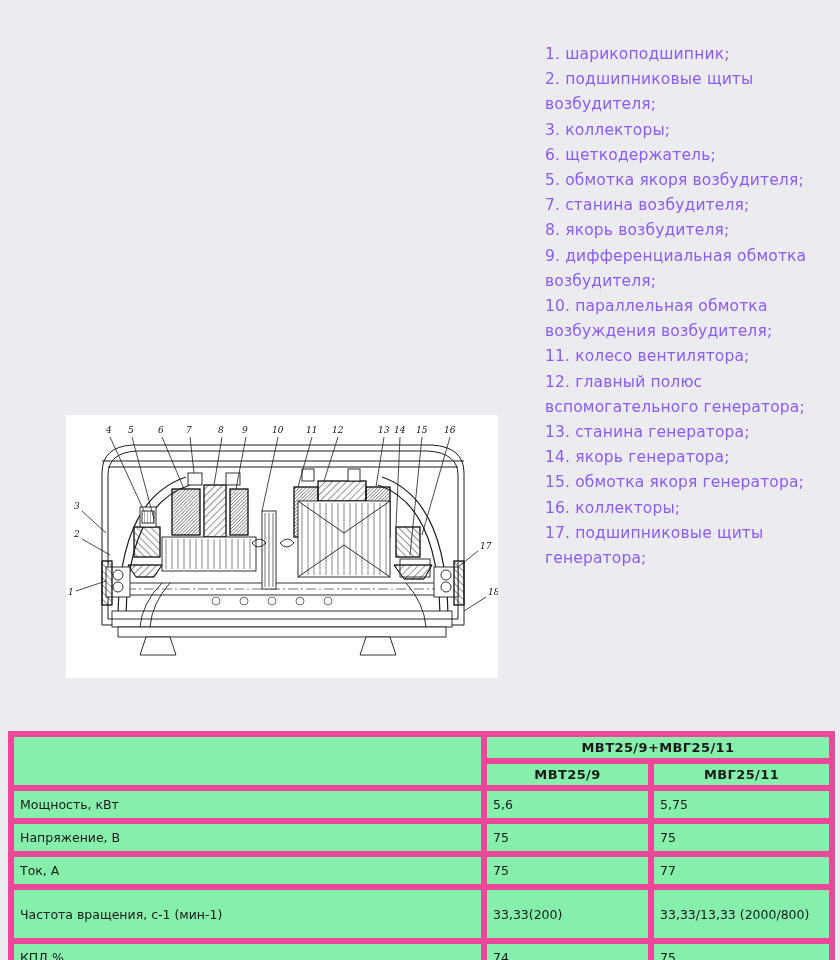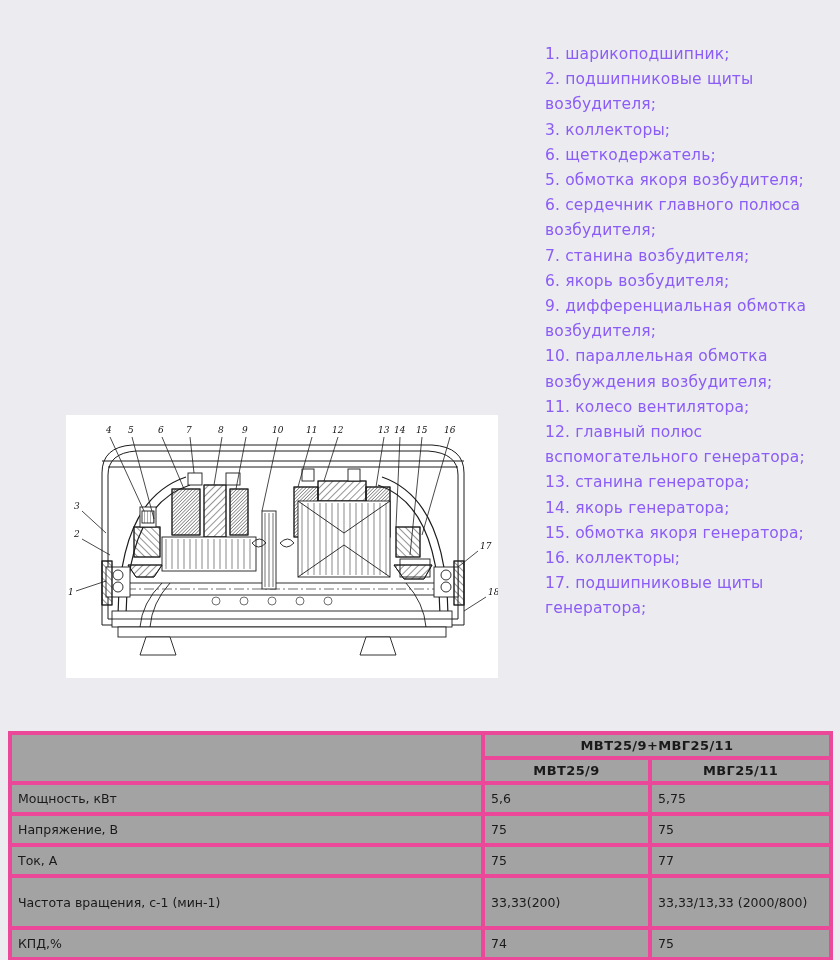--- a/index.html
+++ b/index.html
@@ -57,22 +57,22 @@
     top: 731px;
     width: 824px;
   }
   table.spec {
     border-collapse: collapse;
     width: 824px;
     table-layout: fixed;
     background: #f2f2f5;
   }
   table.spec td, table.spec th {
-    border: 4px solid #ec4899;
-    background: #a3a3a3;
+    border: 6px solid #ec4899;
+    background: #86efac;
     font-weight: normal;
     font-size: 12.5px;
     color: #1a1a1a;
     padding: 3px 6px;
     vertical-align: middle;
   }
   table.spec th {
     font-weight: bold;
     text-align: center;
     font-size: 13px;
@@ -294,23 +294,22 @@
       </g>
     </svg>
   </div>
 
   <div class="legend">
     <div class="legend-item">1. шарикоподшипник;</div>
     <div class="legend-item">2. подшипниковые щиты возбудителя;</div>
     <div class="legend-item">3. коллекторы;</div>
     <div class="legend-item">6. щеткодержатель;</div>
     <div class="legend-item">5. обмотка якоря возбудителя;</div>
-    <div class="legend-item">6. сердечник главного полюса возбудителя;</div>
     <div class="legend-item">7. станина возбудителя;</div>
-    <div class="legend-item">6. якорь возбудителя;</div>
+    <div class="legend-item">8. якорь возбудителя;</div>
     <div class="legend-item">9. дифференциальная обмотка возбудителя;</div>
     <div class="legend-item">10. параллельная обмотка возбуждения возбудителя;</div>
     <div class="legend-item">11. колесо вентилятора;</div>
     <div class="legend-item">12. главный полюс вспомогательного генератора;</div>
     <div class="legend-item">13. станина генератора;</div>
     <div class="legend-item">14. якорь генератора;</div>
     <div class="legend-item">15. обмотка якоря генератора;</div>
     <div class="legend-item">16. коллекторы;</div>
     <div class="legend-item">17. подшипниковые щиты генератора;</div>
   </div>

